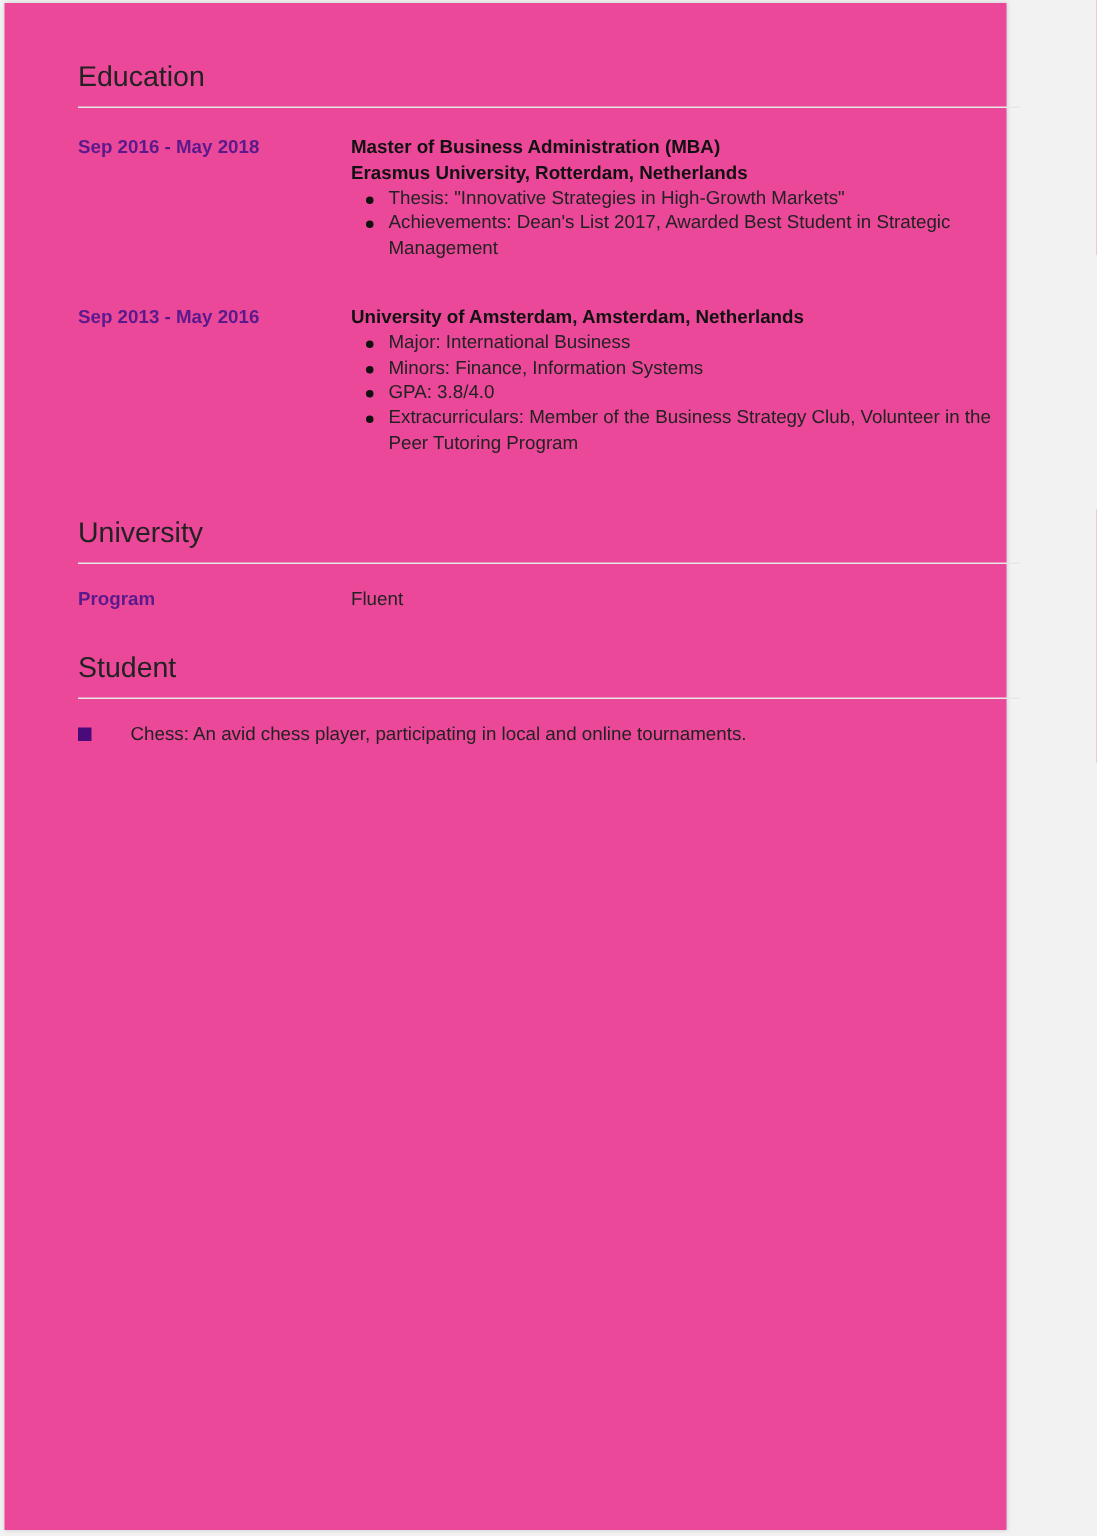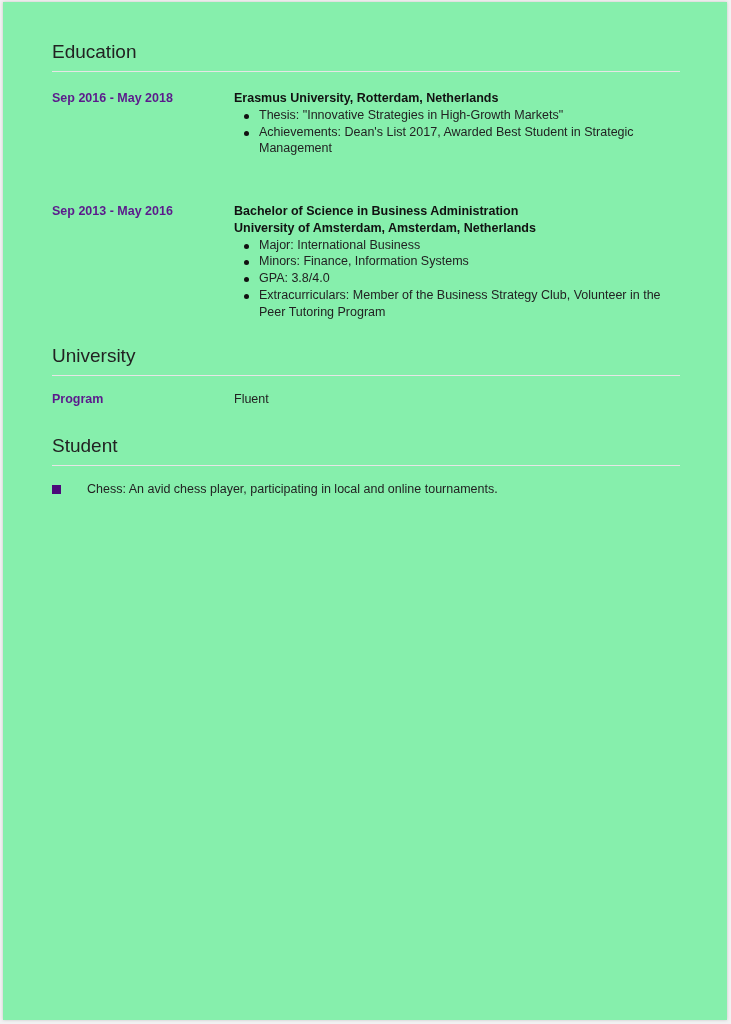--- a/index.html
+++ b/index.html
@@ -1,19 +1,19 @@
 <!DOCTYPE html>
 <html><head>
 <meta charset="utf-8">
 <style>
   html, body { margin: 0; padding: 0; background: #f2f2f2; }
   body { width: 731px; height: 1024px; overflow: hidden; position: relative; font-family: "Liberation Sans", sans-serif; }
   .page {
-    position: absolute; left: 3px; top: 2px; width: 724px; height: 1018px;
-    background: #86efac; box-shadow: 0 0 3px rgba(0,0,0,0.18); text-decoration: underline;
+    position: absolute; left: 3px; top: 2px; width: 668px; height: 1018px;
+    background: #ec4899; box-shadow: 0 0 3px rgba(0,0,0,0.18); text-decoration: underline;
   }
   .content { position: absolute; left: 49px; top: 0; width: 628px; }
   .section-title {
     font-size: 19px; color: #222; font-weight: normal;
     margin: 0; padding-bottom: 8px; border-bottom: 1px solid #e6e6e6;
   }
   .edu-title { position: absolute; top: 39px; left: 0; right: 0; }
   .lang-title { position: absolute; top: 343px; left: 0; right: 0; }
   .hob-title { position: absolute; top: 433px; left: 0; right: 0; }
   .entry { position: absolute; left: 0; right: 0; font-size: 12.5px; line-height: 16.8px; }
@@ -33,32 +33,32 @@
 <body>
 
 <div class="page">
   <div class="content">
 
     <h2 class="section-title edu-title">Education</h2>
 
     <div class="entry" style="top:88px;">
       <div class="date">Sep 2016 - May 2018</div>
       <div class="body">
+        <div class="deg">Master of Business Administration (MBA)</div>
         <div class="uni">Erasmus University, Rotterdam, Netherlands</div>
         <ul>
           <li>Thesis: "Innovative Strategies in High-Growth Markets"</li>
           <li>Achievements: Dean's List 2017, Awarded Best Student in Strategic Management</li>
         </ul>
       </div>
     </div>
 
     <div class="entry" style="top:201px;">
       <div class="date">Sep 2013 - May 2016</div>
       <div class="body">
-        <div class="deg">Bachelor of Science in Business Administration</div>
         <div class="uni">University of Amsterdam, Amsterdam, Netherlands</div>
         <ul>
           <li>Major: International Business</li>
           <li>Minors: Finance, Information Systems</li>
           <li>GPA: 3.8/4.0</li>
           <li>Extracurriculars: Member of the Business Strategy Club, Volunteer in the Peer Tutoring Program</li>
         </ul>
       </div>
     </div>
 

